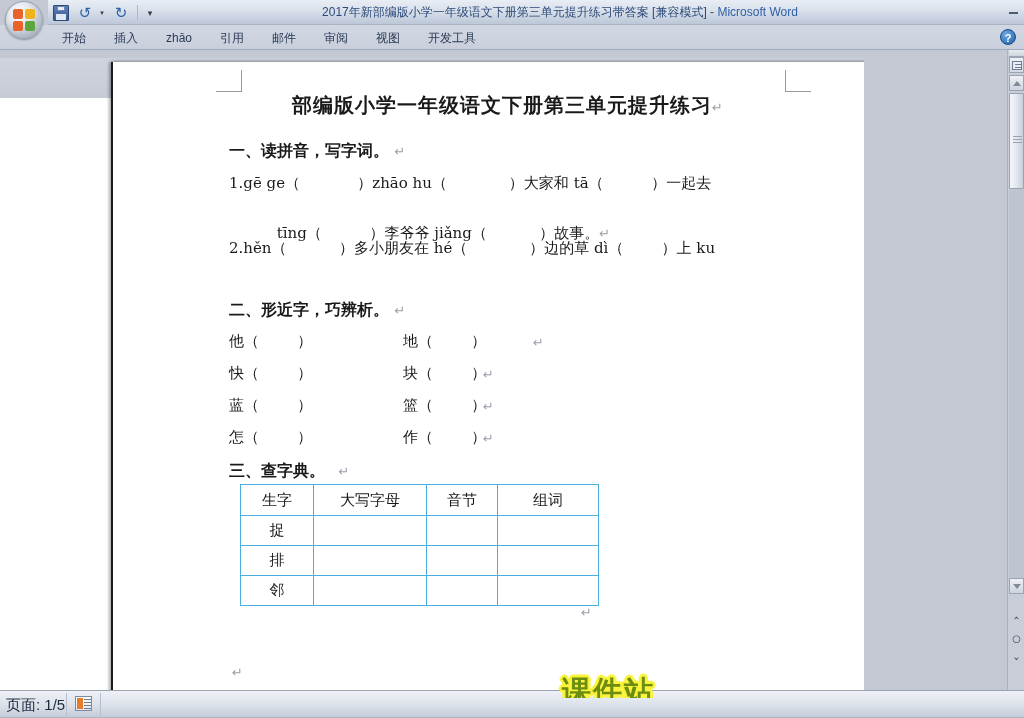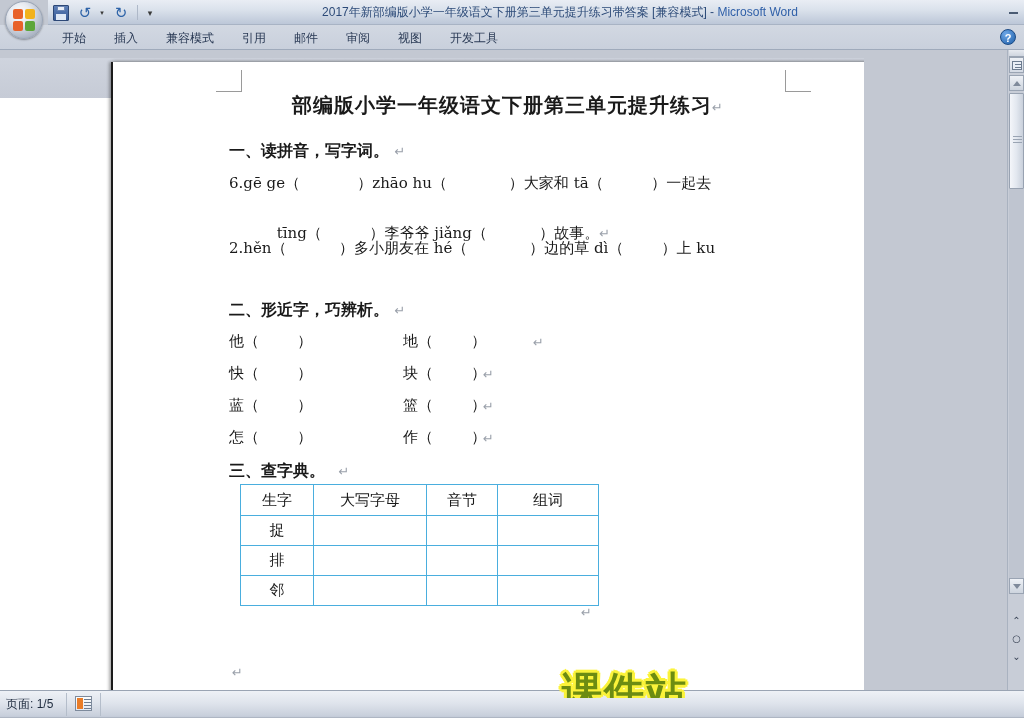--- a/index.html
+++ b/index.html
@@ -275,21 +275,21 @@
 
   
   .watermark {
     position: absolute;
     left: 562px; top: 610px;
     width: 330px;
     pointer-events: none;
     z-index: 12;
   }
   .wm-cn {
-    font-size: 40px;
+    font-size: 29px;
     font-weight: bold;
     color: #6c8c12;
     letter-spacing: 2px;
     font-family: "DejaVu Sans", sans-serif;
     text-shadow:
       -2px -2px 0 #fbf33a, 2px -2px 0 #fbf33a, -2px 2px 0 #fbf33a, 2px 2px 0 #fbf33a,
       0 -3px 0 #fbf33a, 0 3px 0 #fbf33a, -3px 0 0 #fbf33a, 3px 0 0 #fbf33a;
     line-height: 46px;
   }
 
@@ -361,21 +361,21 @@
     position: absolute;
     left: 0; bottom: 0;
     width: 1024px; height: 28px;
     background: linear-gradient(to bottom,#eef1f6 0%, #dfe4ec 45%, #c9d0dc 90%, #bfc7d5 100%);
     border-top: 1px solid #9aa4b3;
     box-sizing: border-box;
   }
   .status-left {
     position:absolute; left:6px; top:5px;
     display:flex; align-items:flex-end; gap:10px;
-    font-size:12px; color:#1d2a3d;
+    font-size:15px; color:#1d2a3d;
   }
   .status-sep {
     position:absolute; left:66px; top:2px; width:1px; height:23px; background:#b4bdca;
   }
   .status-sep2 {
     position:absolute; left:100px; top:2px; width:1px; height:23px; background:#b4bdca;
   }
   .stat-ico {
     position:absolute; left:75px; top:5px;
     width:17px; height:15px;
@@ -438,21 +438,21 @@
     <div class="qat-sep"></div>
     <div class="qat-btn" style="width:14px">
       <span class="qat-more">▾</span>
     </div>
   </div>
 
   <div class="ribbon">
     <div class="tabs">
       <div class="tab">开始</div>
       <div class="tab">插入</div>
-      <div class="tab">兼容模式</div>
+      <div class="tab">zhāo</div>
       <div class="tab">引用</div>
       <div class="tab">邮件</div>
       <div class="tab">审阅</div>
       <div class="tab">视图</div>
       <div class="tab">开发工具</div>
     </div>
     <div class="help-btn">?</div>
   </div>
 
   <div class="workspace">
@@ -467,21 +467,21 @@
 
         <div class="doc-title">
           <span>部编版小学一年级语文下册第三单元提升练习</span><span class="pilcrow">↵</span>
         </div>
 
         <div class="sec-head" style="top:79px">
           <span>一、读拼音，写字词。</span>
           <span class="pilcrow">↵</span>
         </div>
 
-        <div class="line" style="top:112px">6.gē ge（            ）zhāo hu（             ）大家和 tā（          ）一起去</div>
+        <div class="line" style="top:112px">1.gē ge（            ）zhāo hu（             ）大家和 tā（          ）一起去</div>
         <div class="line" style="top:144px">
           <span>tīng（          ）李爷爷 jiǎng（           ）故事。</span><span class="pilcrow">↵</span>
         </div>
         <div class="line" style="top:177px">2.hěn（           ）多小朋友在 hé（             ）边的草 dì（        ）上 ku</div>
 
         <div class="sec-head" style="top:238px">
           <span>二、形近字，巧辨析。</span>
           <span class="pilcrow">↵</span>
         </div>
 

